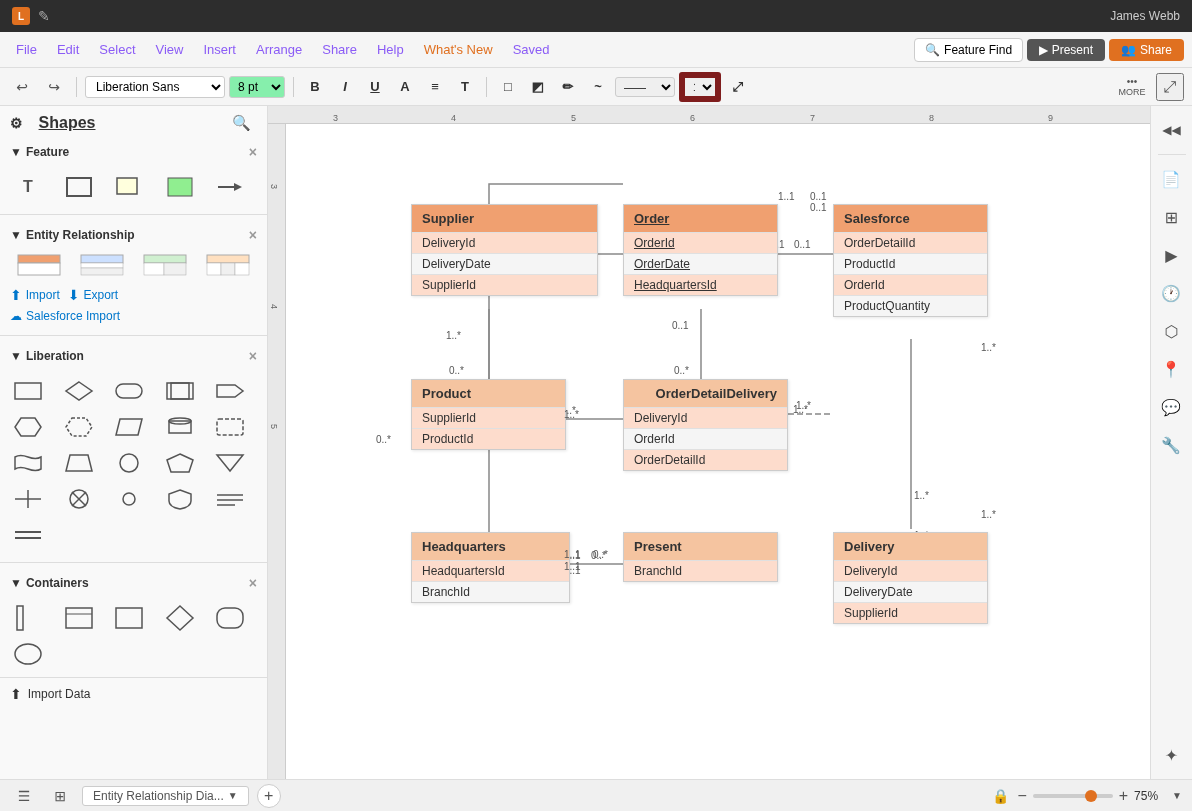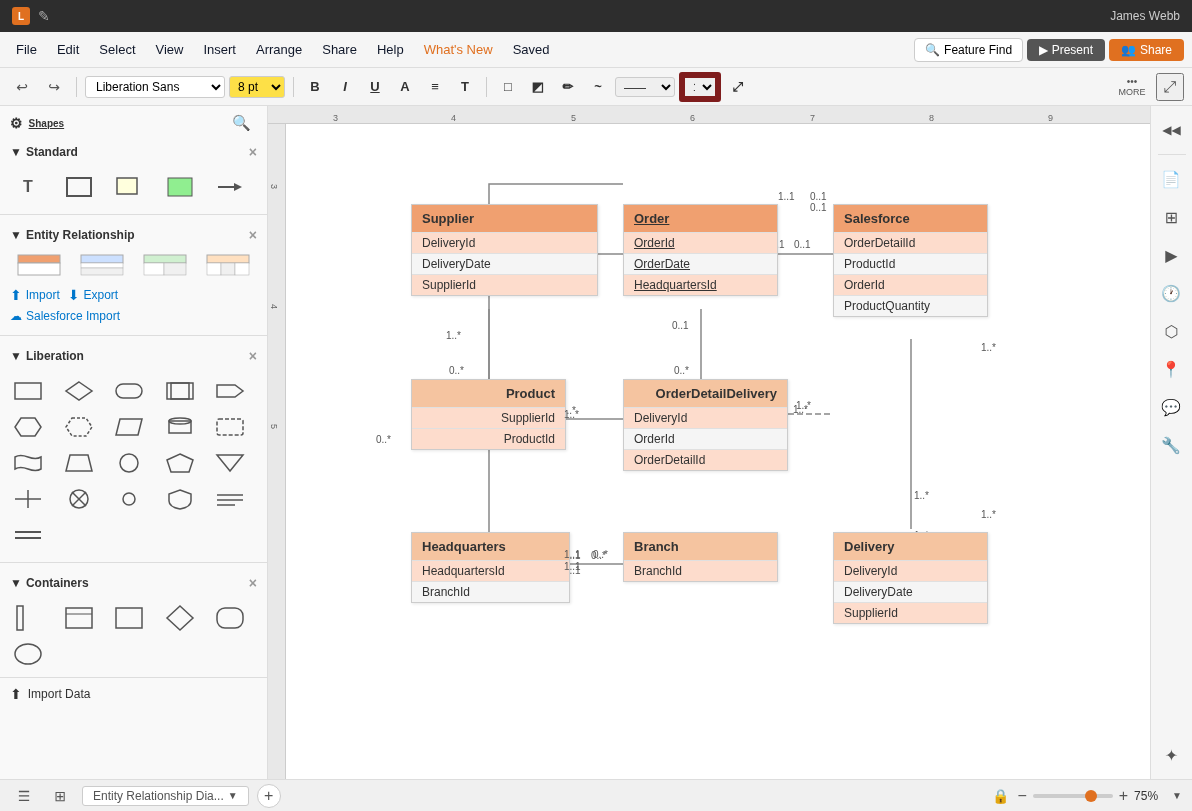--- a/index.html
+++ b/index.html
@@ -29,21 +29,21 @@
       align-items: center;
       padding: 0 8px;
       border-bottom: 1px solid #ddd;
       gap: 4px;
     }
     #menu-bar .menu-item {
       padding: 4px 8px;
       cursor: pointer;
       border-radius: 3px;
       font-size: 13px;
-      color: #0f172a;
+      color: #8b5cf6;
     }
     #menu-bar .menu-item.active { color: #e07020; }
     #menu-bar .spacer { flex: 1; }
     #menu-bar .feature-find-btn {
       display: flex; align-items: center; gap: 4px;
       padding: 4px 10px; border: 1px solid #ccc; border-radius: 4px;
       background: white; font-size: 12px; cursor: pointer;
     }
     #menu-bar .present-btn {
       display: flex; align-items: center; gap: 4px;
@@ -71,21 +71,21 @@
       cursor: pointer; border-radius: 3px; font-size: 14px; color: #555;
       background: transparent; border: none;
     }
     #toolbar .separator { width: 1px; height: 20px; background: #ccc; margin: 0 4px; }
     #toolbar .font-select {
       padding: 2px 6px; border: 1px solid #ccc; border-radius: 3px;
       background: white; font-size: 12px; width: 140px;
     }
     #toolbar .font-size-select {
       padding: 2px 4px; border: 1px solid #ccc; border-radius: 3px;
-      background: #fde047; font-size: 12px; width: 56px;
+      background: #86efac; font-size: 12px; width: 56px;
     }
     #toolbar .format-btn {
       width: 26px; height: 26px; display: flex; align-items: center; justify-content: center;
       cursor: pointer; border-radius: 3px; font-size: 13px; color: #333;
       background: transparent; border: none; font-weight: bold;
     }
     #toolbar .more-btn {
       display: flex; flex-direction: column; align-items: center; justify-content: center;
       width: 40px; height: 32px; cursor: pointer; font-size: 10px; color: #555;
     }
@@ -357,28 +357,28 @@
   </div>
   <button class="expand-btn">⤢</button>
 </div>
 
 <div id="main">
 
   <div id="left-panel">
 
     <div class="panel-section-header">
       <span style="font-size:14px;cursor:pointer;">⚙</span>
-      <span style="margin-left:6px;font-size:10px;font-weight:bold;text-decoration:underline;">Shapes</span>
+      <span style="margin-left:16px;font-size:16px;font-weight:bold;text-decoration:underline;">Shapes</span>
       <div style="flex:1;"></div>
       <span style="cursor:pointer;font-size:15px;margin-right:6px;">🔍</span>
     </div>
 
     <div class="panel-section-header">
       <span class="toggle">▼</span>
-      <span class="section-title">Standard</span>
+      <span class="section-title">Feature</span>
       <span class="close-btn">×</span>
     </div>
     <div class="shapes-grid">
       <div class="shape-item" style="font-size:16px;font-weight:bold;">T</div>
       <div class="shape-item">
         <svg width="28" height="22">
             <rect x="2" y="2" width="24" height="18" fill="none" stroke="#555" stroke-width="2"></rect>
           </svg>
       </div>
       <div class="shape-item">
@@ -698,21 +698,21 @@
         <div class="entity" style="left:547px;top:80px;width:155px;">
           <div class="entity-header" style="background:#f0a070;">Salesforce</div>
           <div class="entity-row" style="background:#fddccc;">OrderDetailId</div>
           <div class="entity-row alt">ProductId</div>
           <div class="entity-row" style="background:#fddccc;">OrderId</div>
           <div class="entity-row alt">ProductQuantity</div>
         </div>
 
         <div style="position:absolute;left:695px;top:218px;font-size:10px;color:#555;">1..*</div>
 
-        <div class="entity" style="left:125px;top:255px;width:155px;text-align:right;">
+        <div class="entity" style="left:125px;top:255px;width:155px;">
           <div class="entity-header" style="background:#f5c4a0;">Product</div>
           <div class="entity-row" style="background:#fddccc;">SupplierId</div>
           <div class="entity-row" style="background:#fddccc;">ProductId</div>
         </div>
 
         <div style="position:absolute;left:90px;top:310px;font-size:10px;color:#555;">0..*</div>
         <div style="position:absolute;left:278px;top:285px;font-size:10px;color:#555;">1..*</div>
 
         <div class="entity" style="left:337px;top:255px;width:165px;">
           <div class="entity-header" style="background:#f5c4a0;text-align:right;">OrderDetailDelivery</div>
@@ -727,21 +727,21 @@
           <div class="entity-header" style="background:#f5c4a0;">Headquarters</div>
           <div class="entity-row" style="background:#fddccc;">HeadquartersId</div>
           <div class="entity-row alt">BranchId</div>
         </div>
 
         <div style="position:absolute;left:278px;top:425px;font-size:10px;color:#555;">1..1</div>
         <div style="position:absolute;left:278px;top:437px;font-size:10px;color:#555;">1..1</div>
         <div style="position:absolute;left:307px;top:425px;font-size:10px;color:#555;">0..*</div>
 
         <div class="entity" style="left:337px;top:408px;width:155px;">
-          <div class="entity-header" style="background:#f5c4a0;">Branch</div>
+          <div class="entity-header" style="background:#f5c4a0;">Present</div>
           <div class="entity-row" style="background:#fddccc;">BranchId</div>
         </div>
 
         <div class="entity" style="left:547px;top:408px;width:155px;">
           <div class="entity-header" style="background:#f5c4a0;">Delivery</div>
           <div class="entity-row" style="background:#fddccc;">DeliveryId</div>
           <div class="entity-row alt">DeliveryDate</div>
           <div class="entity-row" style="background:#fddccc;">SupplierId</div>
         </div>
 

